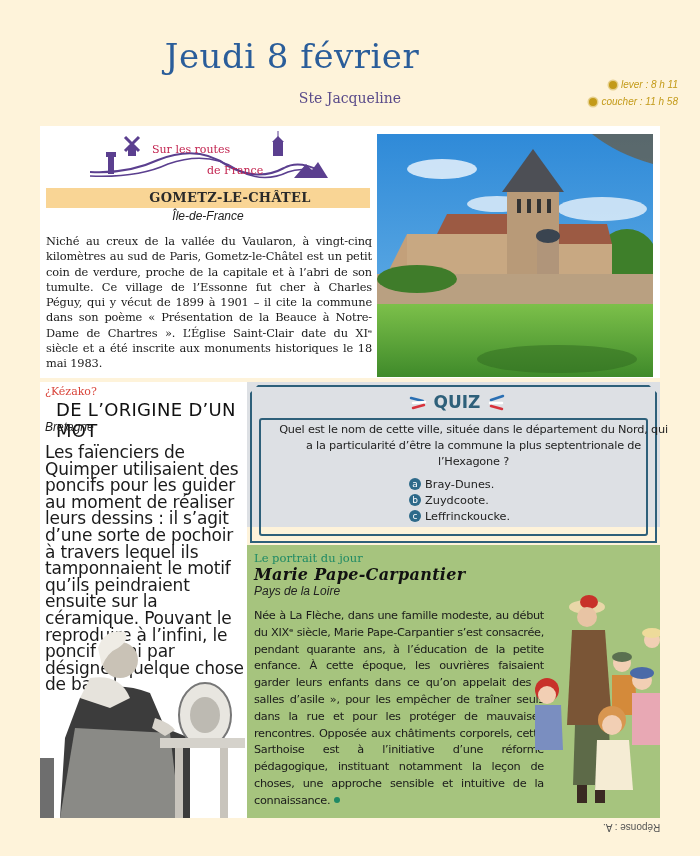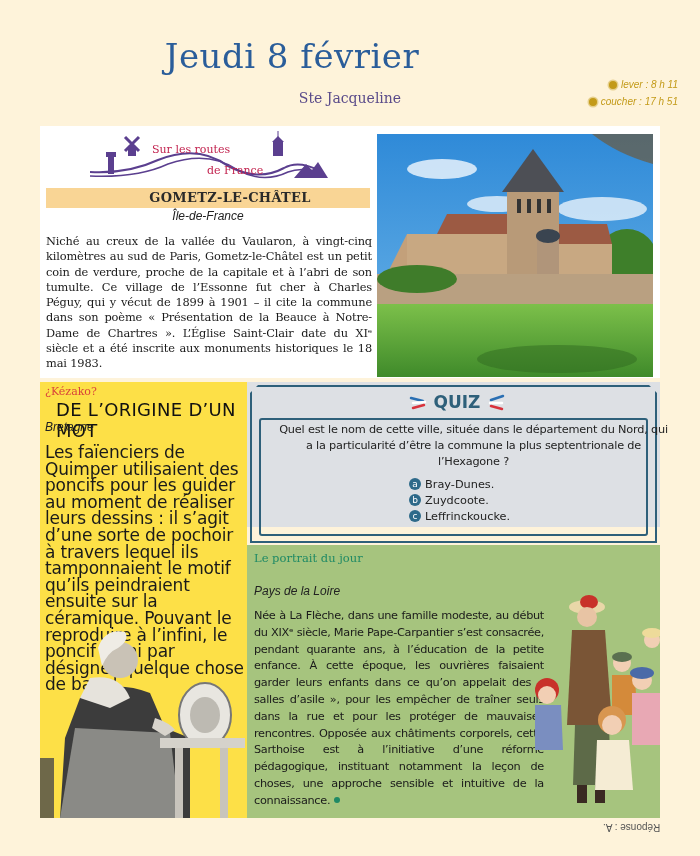--- a/index.html
+++ b/index.html
@@ -25,21 +25,21 @@
     font-size: 11px; color: #c2234f; }
   .city-band { position: absolute; left: 6px; top: 62px; width: 324px; height: 20px; background: #f9d595; }
   .city-name { position: absolute; left: 6px; top: 64px; width: 324px; text-align: center;
     font-family: "DejaVu Serif", serif; font-weight: bold; font-size: 13px; color: #2a2a2a; letter-spacing: 0.3px; padding-left: 44px; }
   .city-region { position: absolute; left: 6px; top: 83px; width: 324px; text-align: center;
     font-family: "Liberation Sans", sans-serif; font-style: italic; font-size: 12px; color: #222; }
   .city-text { position: absolute; left: 6px; top: 108px; width: 326px; font-family: "DejaVu Serif", serif;
     font-size: 11.4px; line-height: 15.3px; color: #1a1a1a; text-align: justify; letter-spacing: -0.15px; }
   .city-photo { position: absolute; left: 337px; top: 8px; width: 276px; height: 243px; overflow: hidden; }
 
-  .kezako { position: absolute; left: 40px; top: 382px; width: 207px; height: 436px; background: #fde047; overflow: hidden; }
+  .kezako { position: absolute; left: 40px; top: 382px; width: 207px; height: 436px; background: #ffffff; overflow: hidden; }
   .kezako-tag { position: absolute; left: 5px; top: 3px; font-family: "DejaVu Serif", serif; font-size: 11px; color: #d9443a; }
   .kezako-title { position: absolute; left: 5px; top: 17px; font-family: "DejaVu Sans", sans-serif; font-size: 18px;
     font-weight: normal; color: #111; letter-spacing: 0.3px; margin-left: 11px; }
   .kezako-region { position: absolute; left: 5px; top: 38px; font-family: "Liberation Sans", sans-serif; font-style: italic; font-size: 12px; color: #222; }
   .kezako-text { position: absolute; left: 5px; top: 62px; width: 200px; font-family: "DejaVu Sans", sans-serif;
     font-size: 17px; line-height: 16.6px; color: #1a1a1a; letter-spacing: -0.2px; }
   .kezako-photo { position: absolute; left: 0; top: 236px; width: 207px; height: 200px; }
 
   .quiz { position: absolute; left: 247px; top: 382px; width: 413px; height: 145px; background: #dde0e4; }
   .quiz-outer { position: absolute; left: 3px; top: 3px; width: 407px; height: 158px; border: 2px solid #2e607a;
@@ -68,21 +68,21 @@
 </style>
 </head>
 <body>
 
 <div class="header-title">Jeudi 8 février</div>
 <div class="header-saint">Ste Jacqueline</div>
 <div class="sun sun-rise">
   <span class="dot"></span><span>lever : 8 h 11</span>
 </div>
 <div class="sun sun-set">
-  <span class="dot"></span><span>coucher : 17 h 51</span>
+  <span class="dot"></span><span>coucher : 11 h 58</span>
 </div>
 
 <section class="top-panel">
   <svg class="routes-logo" viewBox="0 0 240 56">
     <path d="M2 42 Q40 44 70 30 Q110 14 140 36 Q170 52 196 38 Q210 30 230 40" fill="none" stroke="#5b3f8f" stroke-width="2"></path>
     <path d="M2 46 Q50 48 80 34 Q120 20 150 40 Q175 54 200 42 Q215 36 236 44" fill="none" stroke="#5b3f8f" stroke-width="1.5"></path>
     <rect x="20" y="26" width="6" height="18" fill="#5b3f8f"></rect>
       <rect x="18" y="22" width="10" height="5" fill="#5b3f8f"></rect>
     <g transform="translate(44,14)" fill="#5b3f8f">
         <path d="M-7 -7 L7 7 M7 -7 L-7 7" stroke="#5b3f8f" stroke-width="3"></path>
@@ -183,20 +183,21 @@
     </div>
     <div class="quiz-option">
       <span class="quiz-letter">c</span>
       <span>Leffrinckoucke.</span>
     </div>
   </div>
 </section>
 
 <section class="portrait">
   <div class="portrait-tag">Le portrait du jour</div>
+  <div class="portrait-name">Marie Pape-Carpantier</div>
   <div class="portrait-region">Pays de la Loire</div>
   <div class="portrait-text"><span>Née à La Flèche, dans une famille modeste, au début du XIXᵉ siècle, Marie Pape-Carpantier s’est consacrée, pendant quarante ans, à l’éducation de la petite enfance. À cette époque, les ouvrières faisaient garder leurs enfants dans ce qu’on appelait des « salles d’asile », pour les empêcher de traîner seuls dans la rue et pour les protéger de mauvaises rencontres. Opposée aux châtiments corporels, cette Sarthoise est à l’initiative d’une réforme pédagogique, instituant notamment la leçon de choses, une approche sensible et intuitive de la connaissance.</span><span class="end-dot"></span></div>
   <svg class="portrait-illus" viewBox="0 0 133 233">
     <ellipse cx="60" cy="22" rx="18" ry="7" fill="#e9d7a8"></ellipse>
     <ellipse cx="62" cy="17" rx="9" ry="7" fill="#c8322a"></ellipse>
     <circle cx="60" cy="32" r="10" fill="#e8c4a4"></circle>
     <path d="M45 45 L78 45 L85 140 L40 140Z" fill="#7a5536"></path>
     <path d="M48 140 L82 140 L84 200 L46 200Z" fill="#5d6a48"></path>
     <rect x="50" y="200" width="10" height="18" fill="#3a2a22"></rect>
       <rect x="68" y="200" width="10" height="18" fill="#3a2a22"></rect>

